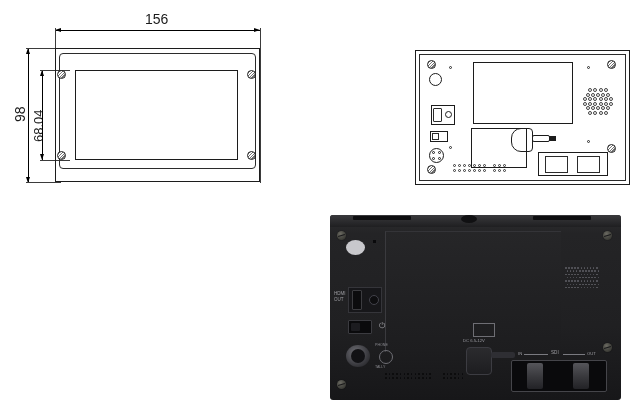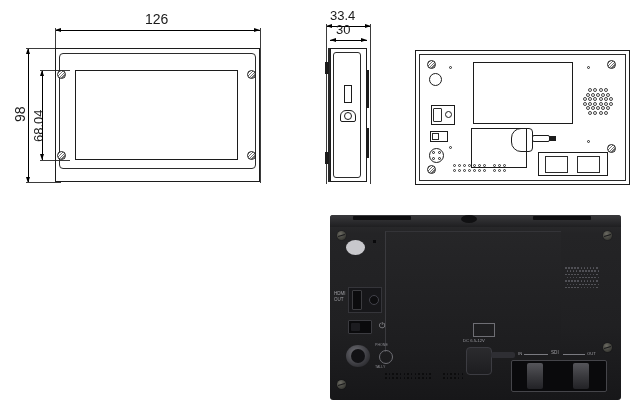--- a/index.html
+++ b/index.html
@@ -190,21 +190,21 @@
     border-radius: 1px;
   }
 </style>
 </head>
 <body>
 
 <div class="sheet">
 
   <div class="panel" style="left:0; top:0; width:310px; height:205px;">
 
-    <div class="dimtext" style="left:145px; top:11px; font-size:14px;">126</div>
+    <div class="dimtext" style="left:145px; top:11px; font-size:14px;">156</div>
     <div class="line hline" style="left:55px; top:30px; width:205px;"></div>
     <div class="arrowL" style="left:55px; top:28px;"></div>
     <div class="arrowR" style="left:254px; top:28px;"></div>
 
     <div class="line vline thin" style="left:55px; top:28px; height:155px;"></div>
     <div class="line vline thin" style="left:260px; top:28px; height:155px;"></div>
 
     <div class="dimtext vert" style="left:12px; top:122px; font-size:14px;">98</div>
     <div class="line vline" style="left:28px; top:48px; width:1px; height:135px;"></div>
     <div class="arrowU" style="left:26px; top:48px;"></div>
@@ -224,50 +224,20 @@
     <div class="rect-thin" style="left:59px; top:53px; width:197px; height:116px; border-radius:4px;"></div>
 
     <div class="rect" style="left:75px; top:70px; width:163px; height:90px;"></div>
 
     <div class="screw" style="left:57px; top:70px; width:9px; height:9px;"></div>
     <div class="screw" style="left:247px; top:70px; width:9px; height:9px;"></div>
     <div class="screw" style="left:57px; top:151px; width:9px; height:9px;"></div>
     <div class="screw" style="left:247px; top:151px; width:9px; height:9px;"></div>
   </div>
 
-  <div class="panel" style="left:310px; top:0; width:95px; height:205px;">
-
-    <div class="dimtext" style="left:20px; top:8px; font-size:13px;">33.4</div>
-    <div class="line hline" style="left:16px; top:26px; width:45px;"></div>
-    <div class="arrowL" style="left:16px; top:24px;"></div>
-    <div class="arrowR" style="left:55px; top:24px;"></div>
-
-    <div class="dimtext" style="left:26px; top:22px; font-size:13px;">30</div>
-    <div class="line hline" style="left:20px; top:40px; width:37px;"></div>
-    <div class="arrowL" style="left:20px; top:38px;"></div>
-    <div class="arrowR" style="left:51px; top:38px;"></div>
-
-    <div class="line vline thin" style="left:16px; top:24px; height:160px;"></div>
-    <div class="line vline thin" style="left:60px; top:24px; height:160px;"></div>
-
-    <div class="rect" style="left:20px; top:48px; width:37px; height:134px;"></div>
-    <div class="rect-thin" style="left:23px; top:52px; width:28px; height:126px; border-radius:3px;"></div>
-
-    <div class="line vline" style="left:18px; top:48px; height:134px; width:2px; background:#2a2a2a;"></div>
-
-    <div class="rect" style="left:34px; top:85px; width:8px; height:18px;"></div>
-
-    <div class="rect" style="left:30px; top:110px; width:16px; height:12px; border-radius:6px 6px 2px 2px;"></div>
-    <div class="round" style="left:34px; top:112px; width:8px; height:8px;"></div>
-
-    <div class="rect" style="left:15px; top:62px; width:4px; height:12px; background:#1c1c1c;"></div>
-    <div class="rect" style="left:15px; top:152px; width:4px; height:12px; background:#1c1c1c;"></div>
-    <div class="rect" style="left:56px; top:70px; width:3px; height:38px; background:#1c1c1c;"></div>
-    <div class="rect" style="left:56px; top:128px; width:3px; height:30px; background:#1c1c1c;"></div>
-  </div>
 
   <div class="panel" style="left:405px; top:0; width:230px; height:205px;">
 
     <div class="rect" style="left:10px; top:50px; width:215px; height:135px;"></div>
     <div class="rect-thin" style="left:14px; top:54px; width:207px; height:127px;"></div>
 
     <div class="rect" style="left:68px; top:62px; width:100px; height:62px;"></div>
 
     <div class="rect" style="left:66px; top:128px; width:56px; height:40px;"></div>
 

